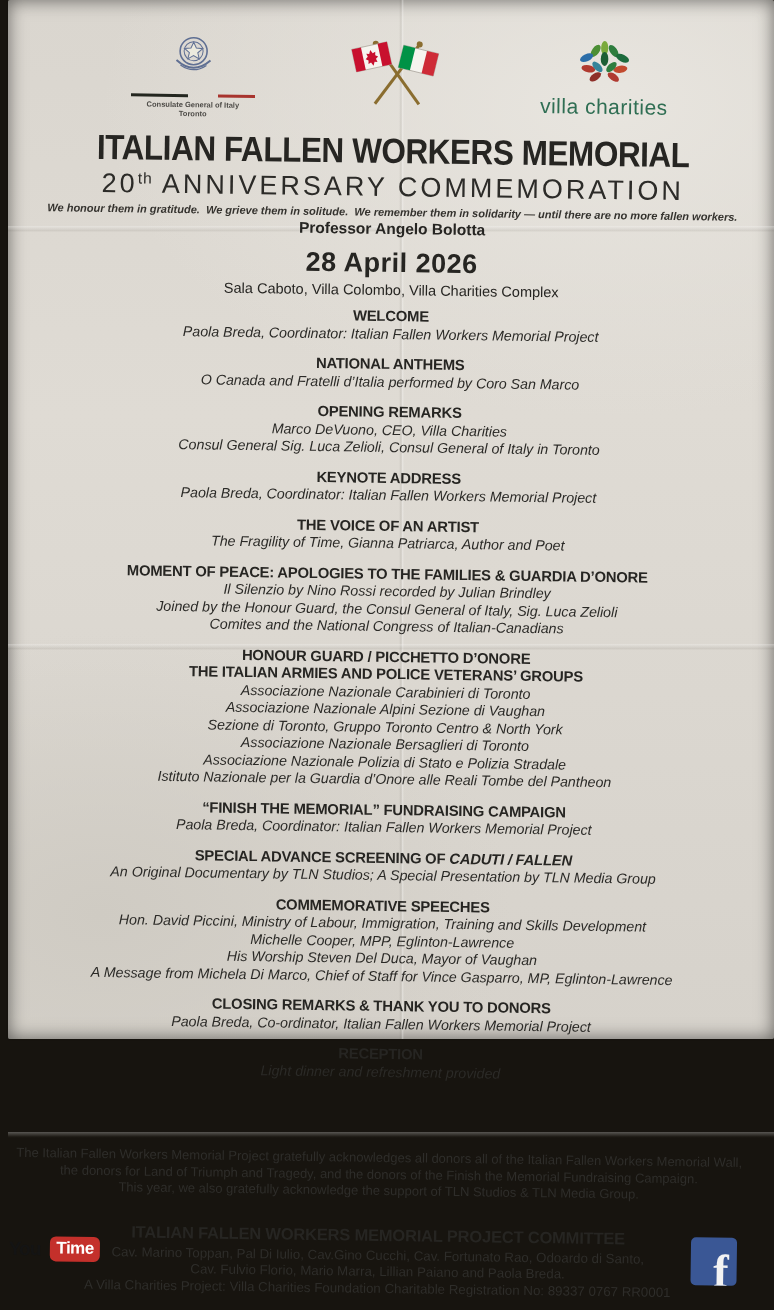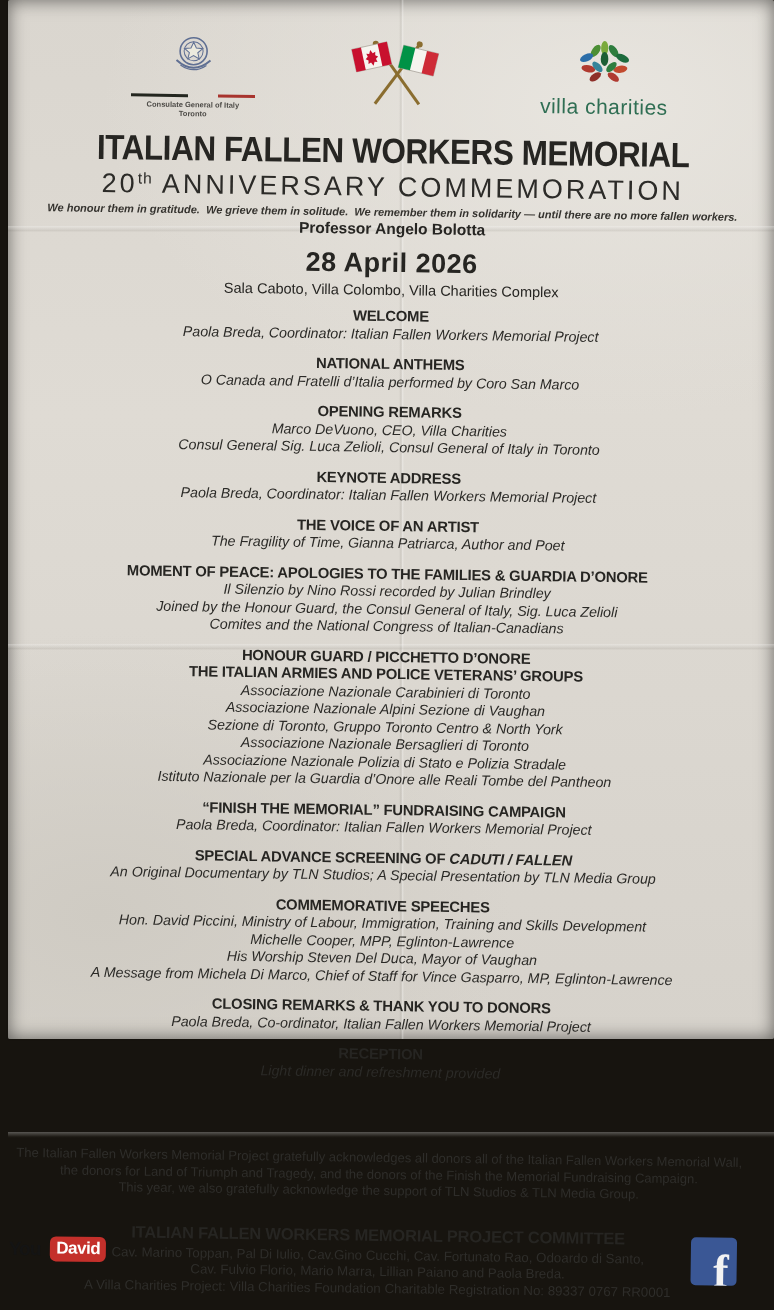--- a/index.html
+++ b/index.html
@@ -211,21 +211,21 @@
         <div class="com-heading">ITALIAN FALLEN WORKERS MEMORIAL PROJECT COMMITTEE</div>
         <div>
             <div class="com-line">Cav. Marino Toppan, Pal Di Iulio, Cav.Gino Cucchi, Cav. Fortunato Rao, Odoardo di Santo,</div>
             <div class="com-line">Cav. Fulvio Florio, Mario Marra, Lillian Paiano and Paola Breda.</div>
           </div>
         <div class="com-reg">A Villa Charities Project: Villa Charities Foundation Charitable Registration No: 89337 0767 RR0001</div>
       </div>
 
       <div class="youtube">
         <span class="yt1">You</span>
-        <span class="yt2">David</span>
+        <span class="yt2">Time</span>
       </div>
       <div class="facebook">
         <span>f</span>
       </div>
 
     </div>
   </div>
 </div>
 
 </body></html>

